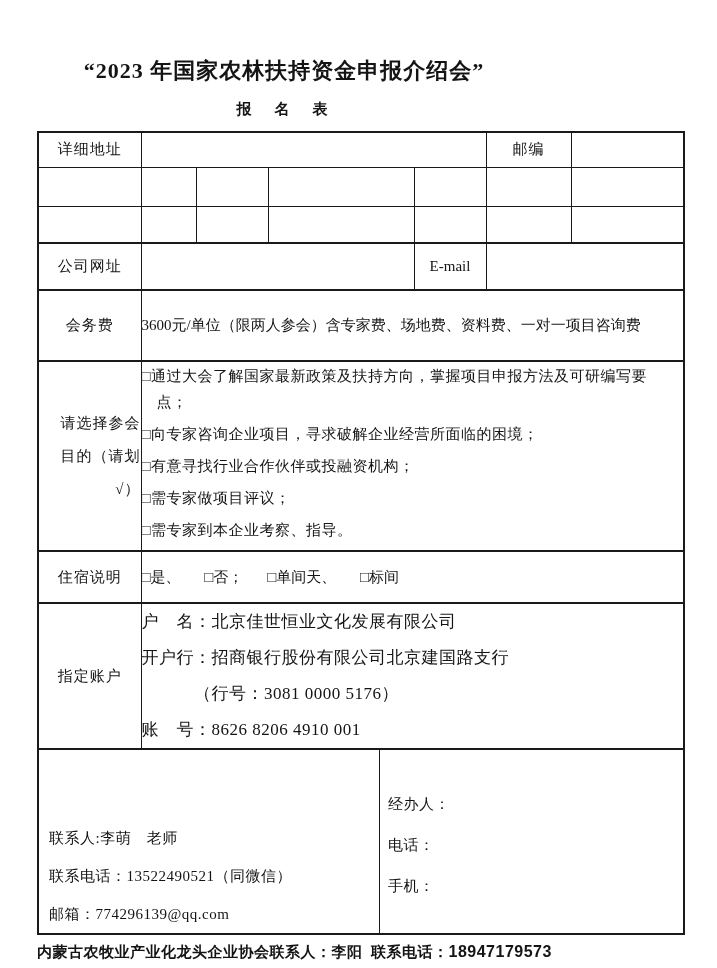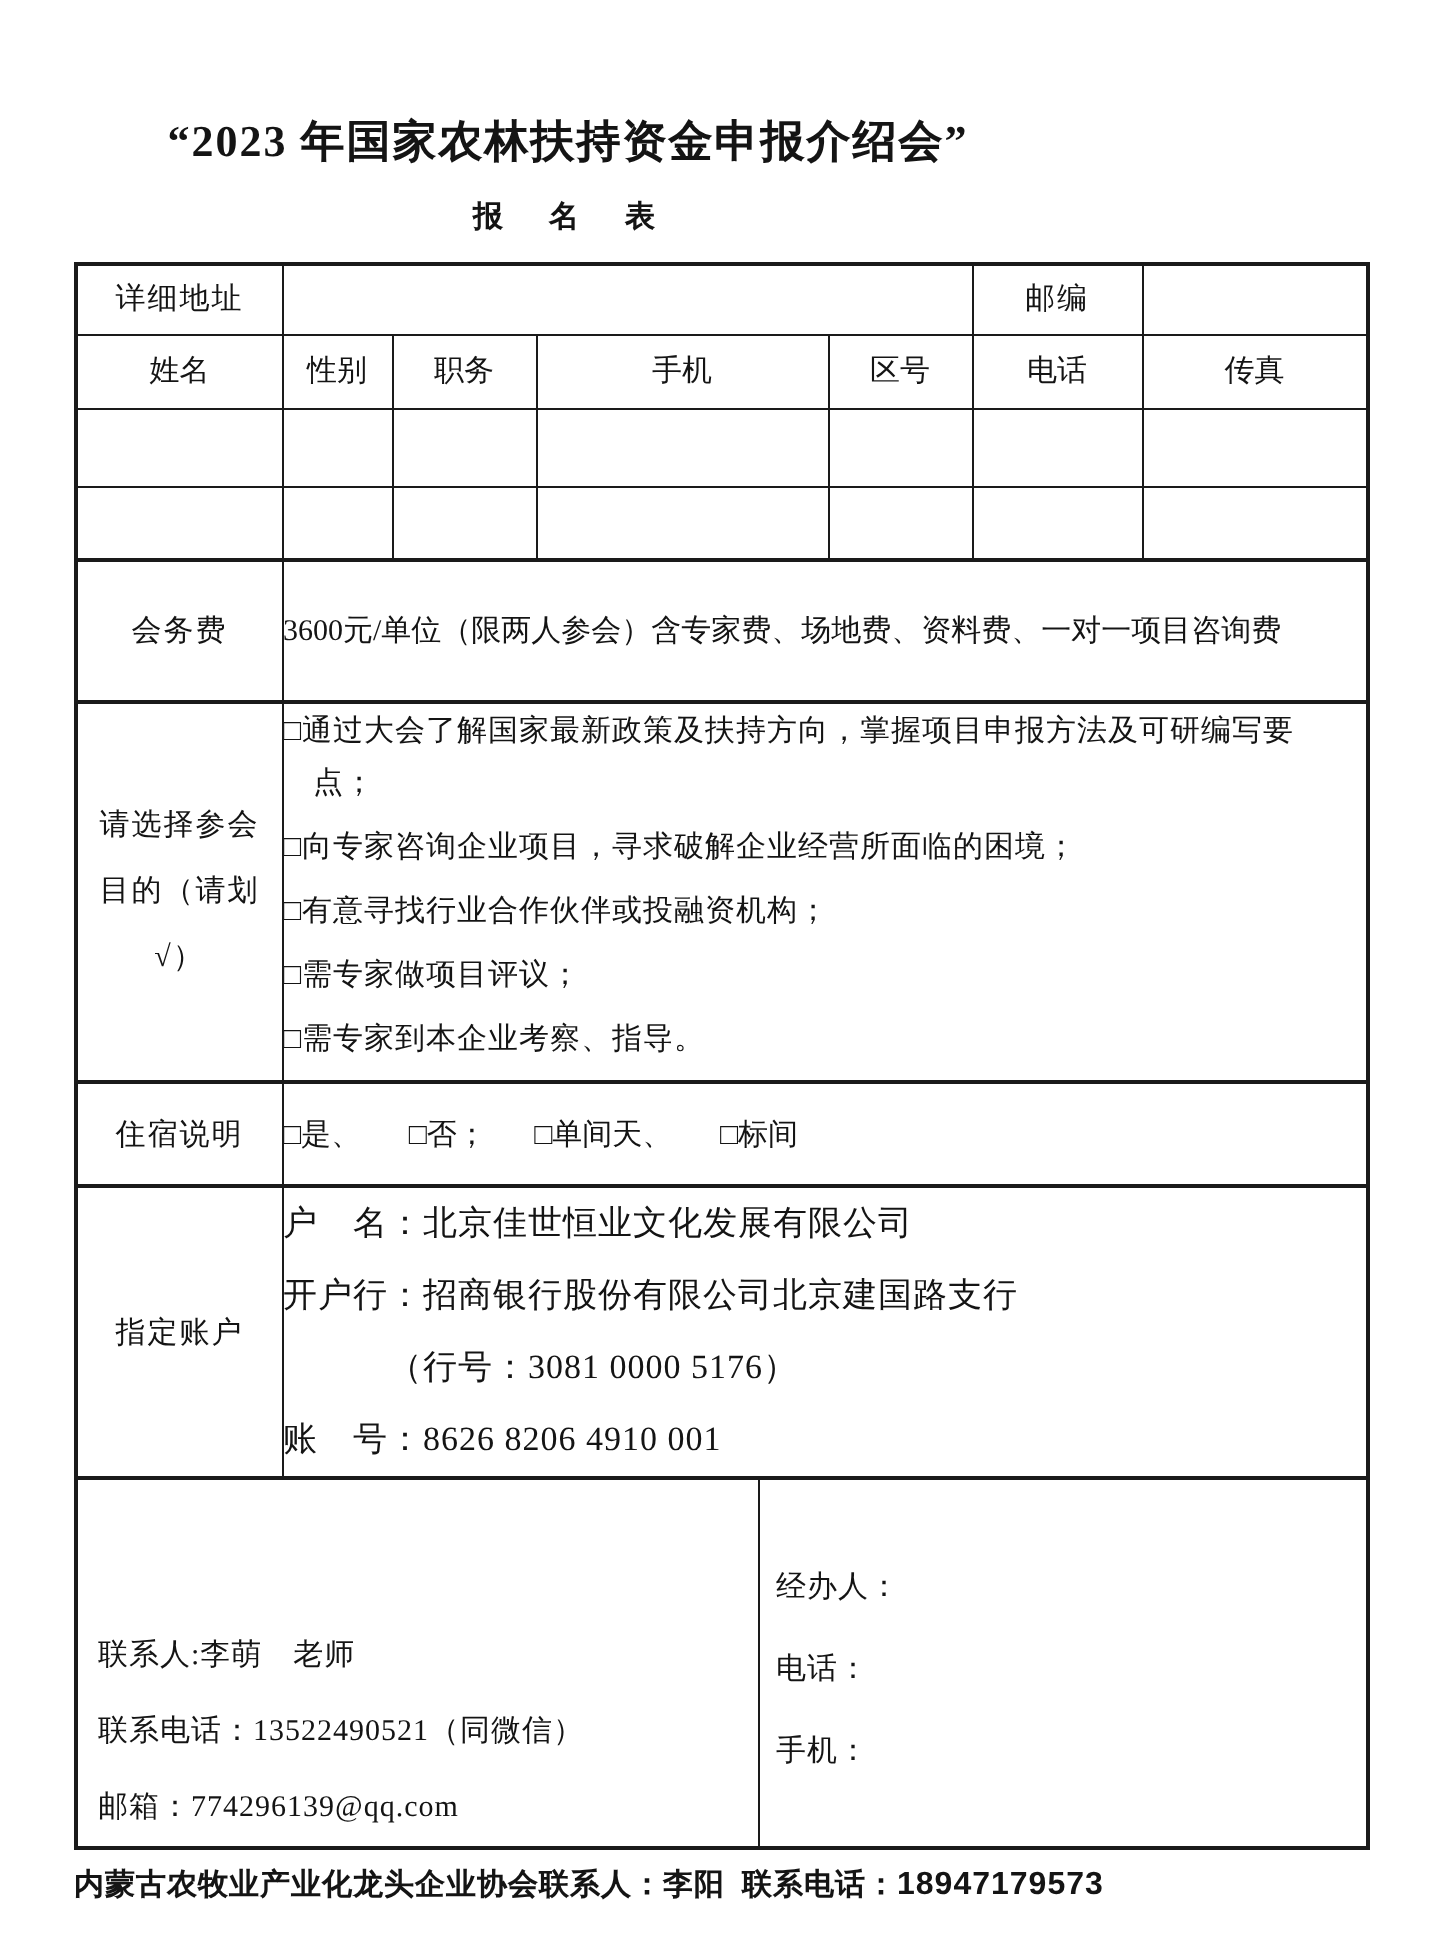--- a/index.html
+++ b/index.html
@@ -54,21 +54,21 @@
   }
   td.hdr { text-align: center; }
   td.content { padding-left: 12px; }
 
   .email-lab { text-align: center; font-size: 14px; letter-spacing: 0; }
 
   
   td.purpose-cell { vertical-align: top; padding: 9px 8px 4px 10px; }
   .purpose-label {
     white-space: pre-line;
-    text-align: center;
+    text-align: right;
     line-height: 33px;
     letter-spacing: 1px;
   }
   .chk-item {
     white-space: pre-wrap;
     line-height: 26px;
     margin-bottom: 6px;
     padding-left: 15px;
     text-indent: -15px;
     letter-spacing: 0.5px;
@@ -128,50 +128,47 @@
 
     <tbody>
 
     <tr style="height:35px">
       <td class="lab">详细地址</td>
       <td colspan="4"></td>
       <td class="lab">邮编</td>
       <td></td>
     </tr>
 
+
+    <tr style="height:39px">
+      <td></td>
+      <td></td>
+      <td></td>
+      <td></td>
+      <td></td>
+      <td></td>
+      <td></td>
+    </tr>
+
     <tr style="height:37px">
-      <td class="hdr">姓名</td>
-      <td class="hdr">性别</td>
-      <td class="hdr">职务</td>
-      <td class="hdr">手机</td>
-      <td class="hdr">区号</td>
-      <td class="hdr">电话</td>
-      <td class="hdr">传真</td>
-    </tr>
-
-    <tr style="height:39px">
-      <td></td>
-      <td></td>
-      <td></td>
-      <td></td>
-      <td></td>
-      <td></td>
-      <td></td>
-    </tr>
-
-    <tr style="height:37px">
-      <td></td>
-      <td></td>
-      <td></td>
-      <td></td>
-      <td></td>
-      <td></td>
-      <td></td>
-    </tr>
-
+      <td></td>
+      <td></td>
+      <td></td>
+      <td></td>
+      <td></td>
+      <td></td>
+      <td></td>
+    </tr>
+
+    <tr class="sec" style="height:47px">
+      <td class="lab">公司网址</td>
+      <td colspan="3"></td>
+      <td class="email-lab">E-mail</td>
+      <td colspan="2"></td>
+    </tr>
 
     <tr class="sec" style="height:71px">
       <td class="lab">会务费</td>
       <td colspan="6" class="content">3600元/单位（限两人参会）含专家费、场地费、资料费、一对一项目咨询费</td>
     </tr>
 
     <tr class="sec" style="height:190px">
       <td class="lab" style="vertical-align:middle">
         <div class="purpose-label">请选择参会
 目的（请划

